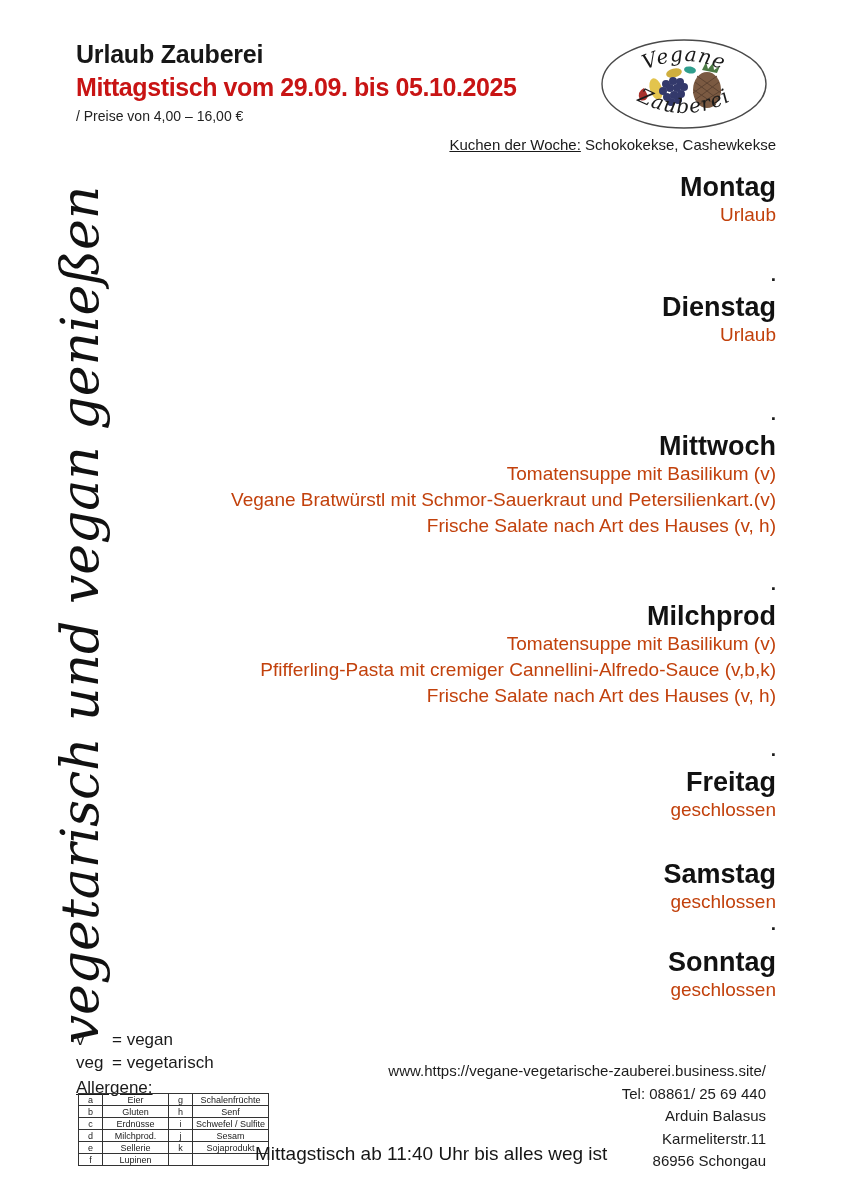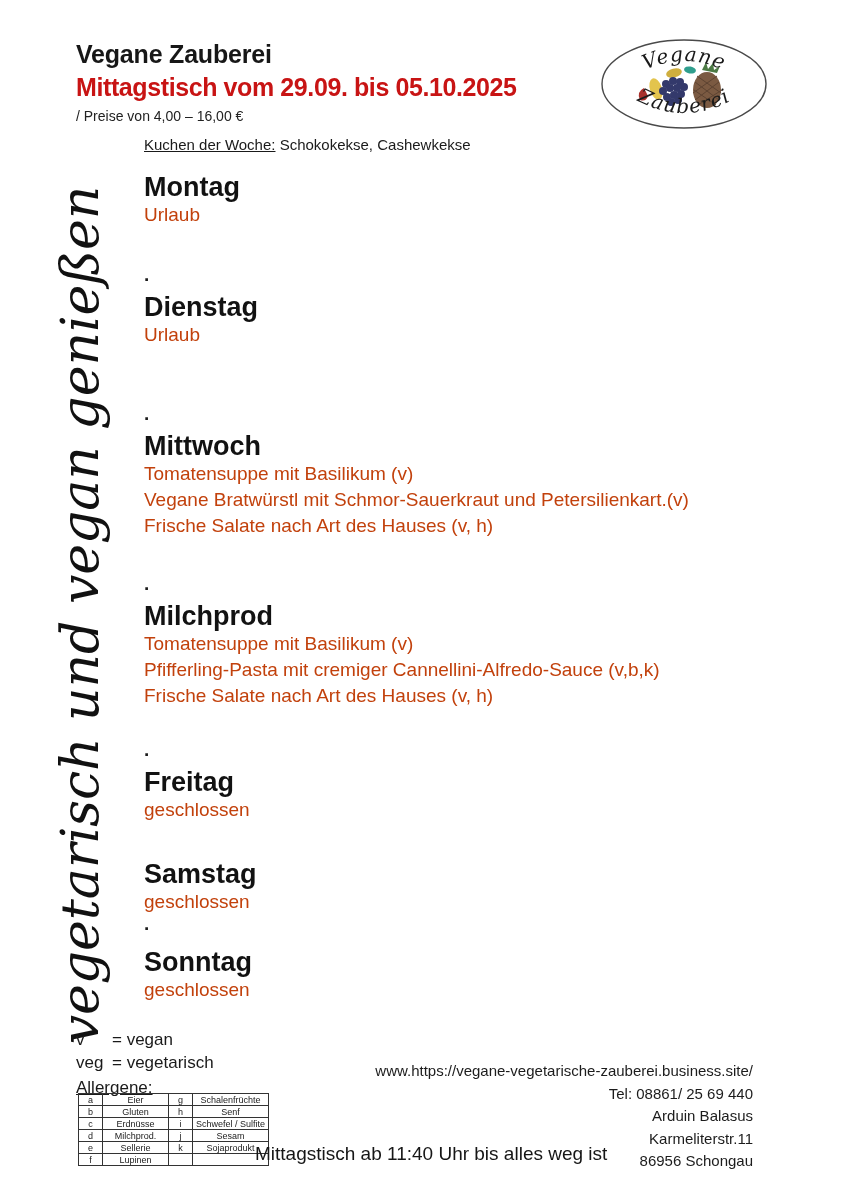--- a/index.html
+++ b/index.html
@@ -29,21 +29,21 @@
     transform:translate(-50%,-50%) rotate(-90deg);
     white-space:nowrap;
     font-family:"DejaVu Serif", serif;
     font-style:italic;
     font-size:52px;
     color:#111;
     letter-spacing:0px;
   }
 
   
-  .menu-col { position:absolute; left:144px; top:136px; width:640px; text-align:left; }
+  .menu-col { position:absolute; left:136px; top:136px; width:640px; text-align:right; }
   .kuchen-line { font-size:15px; line-height:18px; }
   .kuchen-label { text-decoration:underline; }
   .day-heading { font-size:27px; line-height:30px; font-weight:bold; color:#121212; }
   .menu-line { font-size:19px; line-height:26px; color:#c2410c; }
   .holiday-line { font-style:italic; }
   .sep-dot { font-size:19px; font-weight:bold; line-height:18px; }
 
   .mt-montag { margin-top:18px; }
   .mt-dot1 { margin-top:38px; }
   .mt-dienstag { margin-top:8px; }
@@ -72,29 +72,29 @@
     text-align:center;
     height:12px;
     padding:0 2px;
   }
   .allergen-table td.c-key { width:24px; }
   .allergen-table td.c-val1 { width:66px; }
   .allergen-table td.c-val2 { width:76px; }
 
   
   .footer-note { position:absolute; left:255px; top:1143px; font-size:19px; color:#161616; }
-  .contact { position:absolute; right:95px; top:1060px; text-align:right; font-size:15px; line-height:22.5px; color:#1c1c1c; }
+  .contact { position:absolute; right:82px; top:1060px; text-align:right; font-size:15px; line-height:22.5px; color:#1c1c1c; }
 </style>
 </head>
 <body>
 
 <div class="page">
 
   <div class="header">
-    <div class="title">Vegane Zauberei</div>
+    <div class="title">Urlaub Zauberei</div>
     <div class="subtitle" style="color:#c81414">Mittagstisch vom 29.09. bis 05.10.2025</div>
     <div class="price-line">/  Preise von 4,00  – 16,00 €</div>
   </div>
 
   <div class="logo">
     <svg width="172" height="96" viewBox="0 0 172 96">
       <ellipse cx="86" cy="48" rx="82" ry="44" fill="#ffffff" stroke="#4a4a4a" stroke-width="1.4"></ellipse>
       <defs>
         <path id="arcTop" d="M 26,46 Q 86,4 146,46" fill="none"></path>
         <path id="arcBot" d="M 22,54 Q 86,100 150,54" fill="none"></path>

